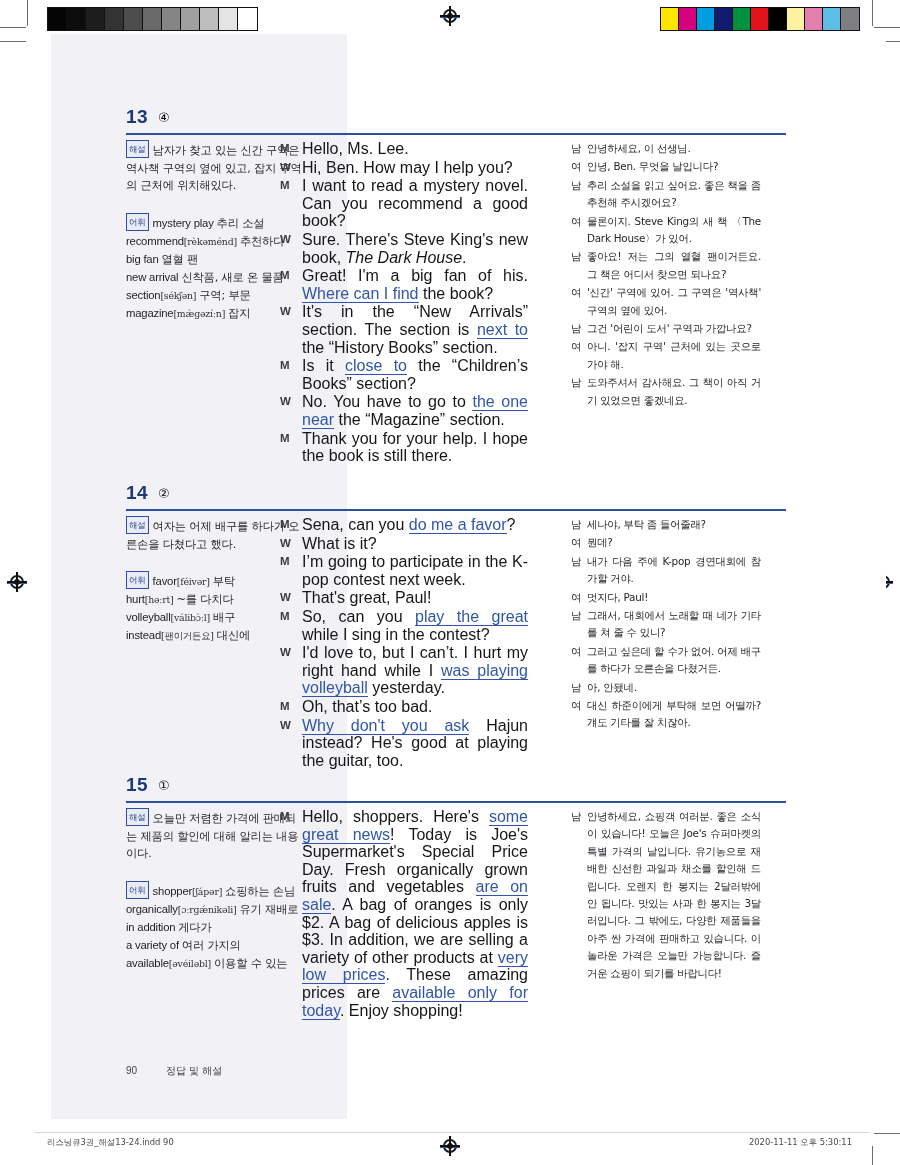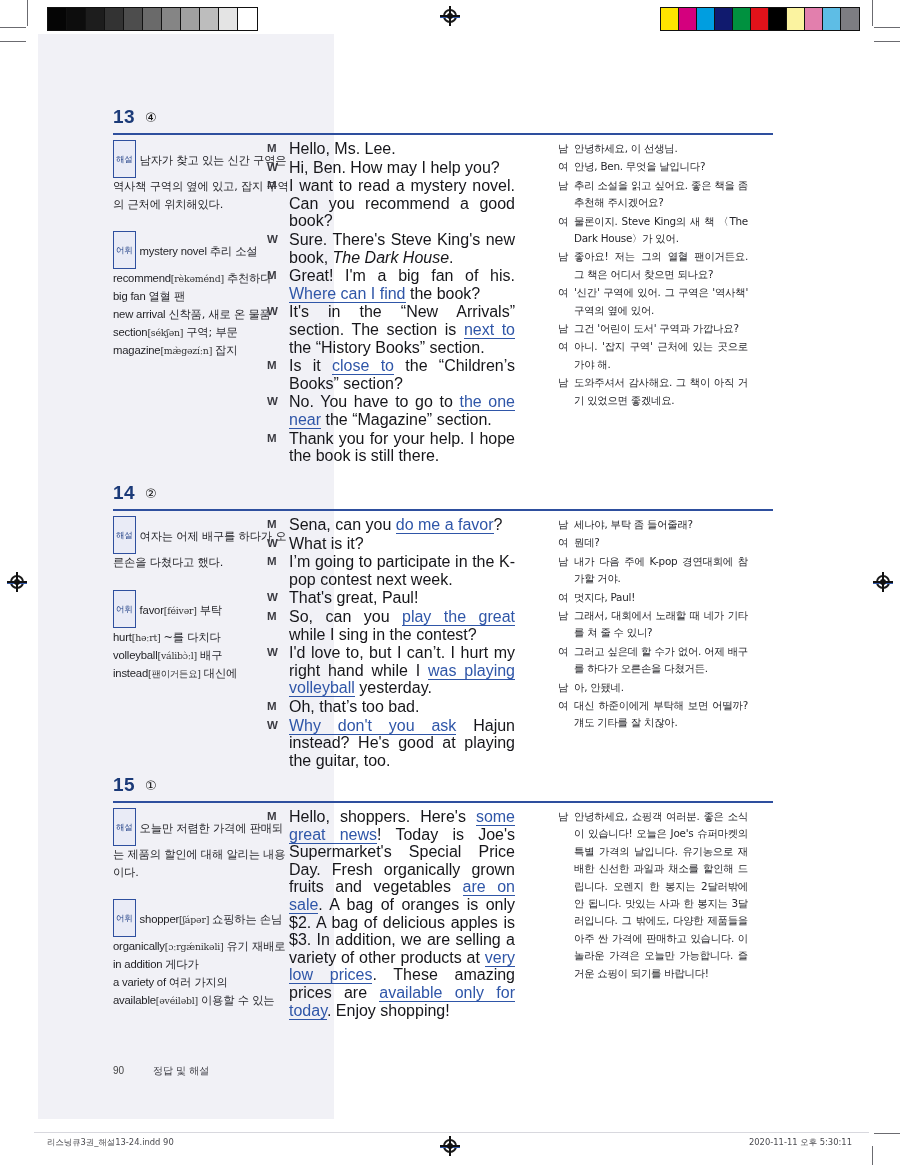--- a/index.html
+++ b/index.html
@@ -21,38 +21,38 @@
 
   .crop-mark{position:absolute;background:#6b6b70;}
   .reg{position:absolute;width:16px;height:16px;}
   .reg::before{content:"";position:absolute;left:1px;top:1px;width:14px;height:14px;border-radius:50%;
     border:2px solid #1b1b1b;box-sizing:border-box;}
   .reg::after{content:"";position:absolute;left:5px;top:5px;width:6px;height:6px;border-radius:50%;background:#111;}
   .reg .vl{position:absolute;left:7px;top:-2px;width:1.5px;height:20px;background:#111;}
   .reg .hl{position:absolute;top:7px;left:-2px;height:1.5px;width:20px;background:#111;}
 
   
-  .page{position:absolute;left:38px;top:34px;width:835px;height:1085px;background:#f1f1f6;}
+  .page{position:absolute;left:51px;top:34px;width:835px;height:1085px;background:#f1f1f6;}
   .page-white{position:absolute;left:296px;top:0;width:539px;height:1085px;background:#ffffff;}
 
   
   .section{position:absolute;left:0;width:835px;}
   .sec-head{position:relative;height:34px;}
   .sec-num{position:absolute;left:75px;top:0;font-size:19px;font-weight:bold;color:#1b3a78;letter-spacing:.5px;}
   .sec-ans{position:absolute;left:107px;top:4px;font-size:13px;color:#111;font-family:"DejaVu Sans",sans-serif;}
   .sec-rule{position:absolute;left:75px;top:27px;width:660px;height:2px;background:#2e4f9e;}
 
   .cols{position:relative;}
   .col-left{position:absolute;left:75px;top:0;width:178px;}
   .col-mid{position:absolute;left:229px;top:0;width:248px;}
   .col-right{position:absolute;left:520px;top:0;width:190px;}
 
   
   .chip{display:inline-block;border:1px solid #2e4f9e;color:#1f3f86;background:#e9ebf6;
-    font-size:8.5px;line-height:10px;padding:13px 2px;vertical-align:2px;margin-right:4px;
+    font-size:8.5px;line-height:10px;padding:3px 2px;vertical-align:2px;margin-right:4px;
     font-family:"DejaVu Sans",sans-serif;}
   .ko{font-family:"DejaVu Sans",sans-serif;}
 
   .expl{font-size:11.3px;line-height:17.5px;color:#1f1f23;letter-spacing:-.2px;}
   .vocab{margin-top:18px;font-size:11.3px;line-height:17px;color:#1f1f23;letter-spacing:-.2px;}
   .vocab .en{font-family:"Liberation Sans",sans-serif;}
   .vocab .ipa{font-family:"DejaVu Serif",serif;font-size:9.4px;color:#333;}
   .vocab .kr{font-family:"DejaVu Sans",sans-serif;color:#26262b;}
   .vocab div{margin-bottom:1px;}
 
@@ -140,21 +140,21 @@
       <div class="section" style="top: 72px;">
         <div class="sec-head">
           <span class="sec-num">13</span>
           <span class="sec-ans">④</span>
           <span class="sec-rule"></span>
         </div>
         <div class="cols">
           <div class="col-left">
             <div class="expl ko"><span class="chip">해설</span>남자가 찾고 있는 신간 구역은 역사책 구역의 옆에 있고, 잡지 구역의 근처에 위치해있다.</div>
             <div class="vocab">
-              <div><span class="chip">어휘</span><span class="en">mystery novel</span> <span class="kr">추리 소설</span></div>
+              <div><span class="chip">어휘</span><span class="en">mystery play</span> <span class="kr">추리 소설</span></div>
               <div><span class="en">recommend</span><span class="ipa">[rèkəménd]</span> <span class="kr">추천하다</span></div>
               <div><span class="en">big fan</span> <span class="kr">열혈 팬</span></div>
               <div><span class="en">new arrival</span> <span class="kr">신착품, 새로 온 물품</span></div>
               <div><span class="en">section</span><span class="ipa">[sékʃən]</span> <span class="kr">구역; 부문</span></div>
               <div><span class="en">magazine</span><span class="ipa">[mæ̀gəzíːn]</span> <span class="kr">잡지</span></div>
             </div>
           </div>
           <div class="col-mid">
             <div class="row">
               <span class="spk">M</span>

